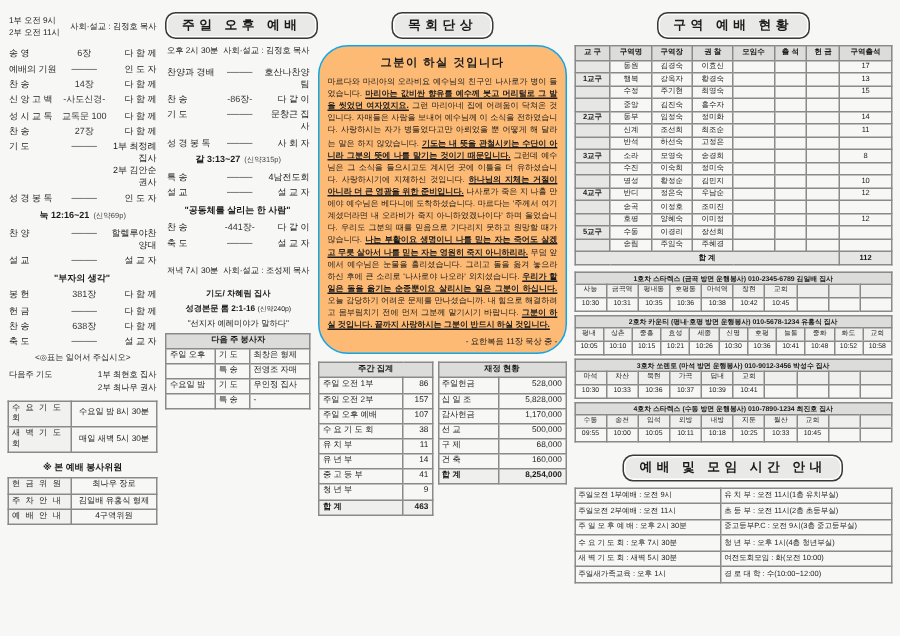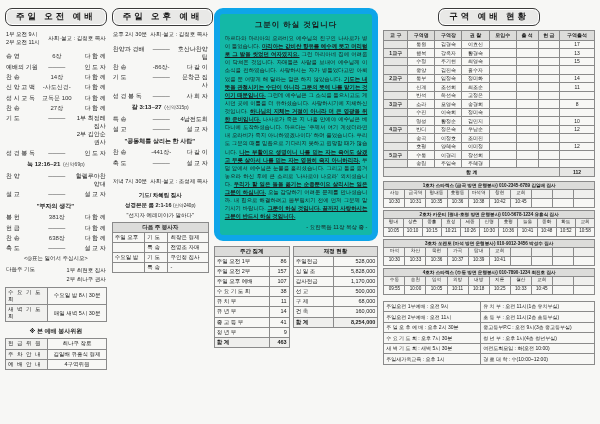--- a/index.html
+++ b/index.html
@@ -43,22 +43,22 @@
 
   table{border-collapse:collapse;width:100%;}
   td,th{border:1px solid #8a8a8a;padding:1px 2px;font-size:5.5px;line-height:1.3;}
   th{background:#dcdcda;font-weight:700;}
   .kv-table td:first-child{letter-spacing:1px;width:42%;background:#f1f1ef;}
   .kv-table td:last-child{text-align:center;}
   .small-table{margin:3px 0;}
   .vol-title{font-size:6px;text-align:center;font-weight:700;margin:5px 0 2px 0;}
 
   .column-box{
-    border:6px solid #0ea5e9;border-radius:9px;
-    padding:4px 5px;margin-top:2px;background:#14b8a6;
+    border:1px solid #0ea5e9;border-radius:20px;
+    padding:4px 5px;margin-top:2px;background:#fdba74;
   }
   .column-heading{text-align:center;font-weight:700;font-size:7.5px;margin:2px 0 4px 0;letter-spacing:1px;}
   .column-body{font-size:5.4px;line-height:1.5;text-align:justify;word-break:break-all;}
   .column-body .u{text-decoration:underline;font-weight:700;}
   .column-sign{text-align:right;font-size:5.5px;margin-top:3px;}
 
   .stats-row{display:flex;gap:3px;margin-top:5px;}
   .stats-row .stats-left{width:47%;}
   .stats-row .stats-right{width:53%;}
   .stats-row td:last-child{text-align:right;}
@@ -85,21 +85,20 @@
 
   .guide-table td{font-size:5px;padding:1.5px 2px;white-space:nowrap;overflow:hidden;}
   .section-gap{height:4px;}
 </style>
 </head>
 <body>
 
 <div class="page">
 
   <div class="col col1">
-    <span class="pill">주일 오전 예배</span>
     <div class="svc-head">
       <div class="svc-times">
         <div>1부 오전 9시</div>
         <div>2부 오전 11시</div>
       </div>
       <div class="svc-leader">사회·설교 : 김정호 목사</div>
     </div>
 
     <div class="order">
 
@@ -392,20 +391,21 @@
           <tr>
             <td style="width:34%"></td>
             <td style="width:24%">특 송</td>
             <td>-</td>
           </tr>
         </tbody>
     </table>
   </div>
 
   <div class="col col3">
+    <span class="pill">목회단상</span>
     <div class="column-box">
       <div class="column-heading">그분이 하실 것입니다</div>
       <div class="column-body">
         
       <span>마르다와 마리아의 오라비요 예수님의 친구인 나사로가 병이 들었습니다. </span><span class="u">마리아는 값비싼 향유를 예수께 붓고 머리털로 그 발을 씻었던 여자였지요.</span><span> 그런 마리아네 집에 어려움이 닥쳐온 것입니다. 자매들은 사람을 보내어 예수님께 이 소식을 전하였습니다. 사랑하시는 자가 병들었다고만 아뢰었을 뿐 어떻게 해 달라는 말은 하지 않았습니다. </span><span class="u">기도는 내 뜻을 관철시키는 수단이 아니라 그분의 뜻에 나를 맡기는 것이기 때문입니다.</span><span> 그런데 예수님은 그 소식을 들으시고도 계시던 곳에 이틀을 더 유하셨습니다. 사랑하시기에 지체하신 것입니다. </span><span class="u">하나님의 지체는 거절이 아니라 더 큰 영광을 위한 준비입니다.</span><span> 나사로가 죽은 지 나흘 만에야 예수님은 베다니에 도착하셨습니다. 마르다는 '주께서 여기 계셨더라면 내 오라비가 죽지 아니하였겠나이다' 하며 울었습니다. 우리도 그분의 때를 믿음으로 기다리지 못하고 원망할 때가 많습니다. </span><span class="u">나는 부활이요 생명이니 나를 믿는 자는 죽어도 살겠고 무릇 살아서 나를 믿는 자는 영원히 죽지 아니하리라.</span><span> 무덤 앞에서 예수님은 눈물을 흘리셨습니다. 그리고 돌을 옮겨 놓으라 하신 후에 큰 소리로 '나사로야 나오라' 외치셨습니다. </span><span class="u">우리가 할 일은 돌을 옮기는 순종뿐이요 살리시는 일은 그분이 하십니다.</span><span> 오늘 감당하기 어려운 문제를 만나셨습니까. 내 힘으로 해결하려고 몸부림치기 전에 먼저 그분께 맡기시기 바랍니다. </span><span class="u">그분이 하실 것입니다. 끝까지 사랑하시는 그분이 반드시 하실 것입니다.</span></div>
       <div class="column-sign">- 요한복음 11장 묵상 중 -</div>
     </div>
 
     <div class="stats-row">
       <div class="stats-left">
@@ -811,20 +811,21 @@
           <div class="cell">10:18</div>
           <div class="cell">10:25</div>
           <div class="cell">10:33</div>
           <div class="cell">10:45</div>
           <div class="cell"></div>
           <div class="cell"></div>
         </div>
     </div>
 
     <div class="section-gap"></div>
+    <span class="pill">예배 및 모임 시간 안내</span>
     <table class="guide-table">
       <tbody>
 
           <tr>
             <td style="width:46%">주일오전 1부예배 : 오전 9시</td>
             <td>유 치 부 : 오전 11시(1층 유치부실)</td>
           </tr>
 
           <tr>
             <td style="width:46%">주일오전 2부예배 : 오전 11시</td>

